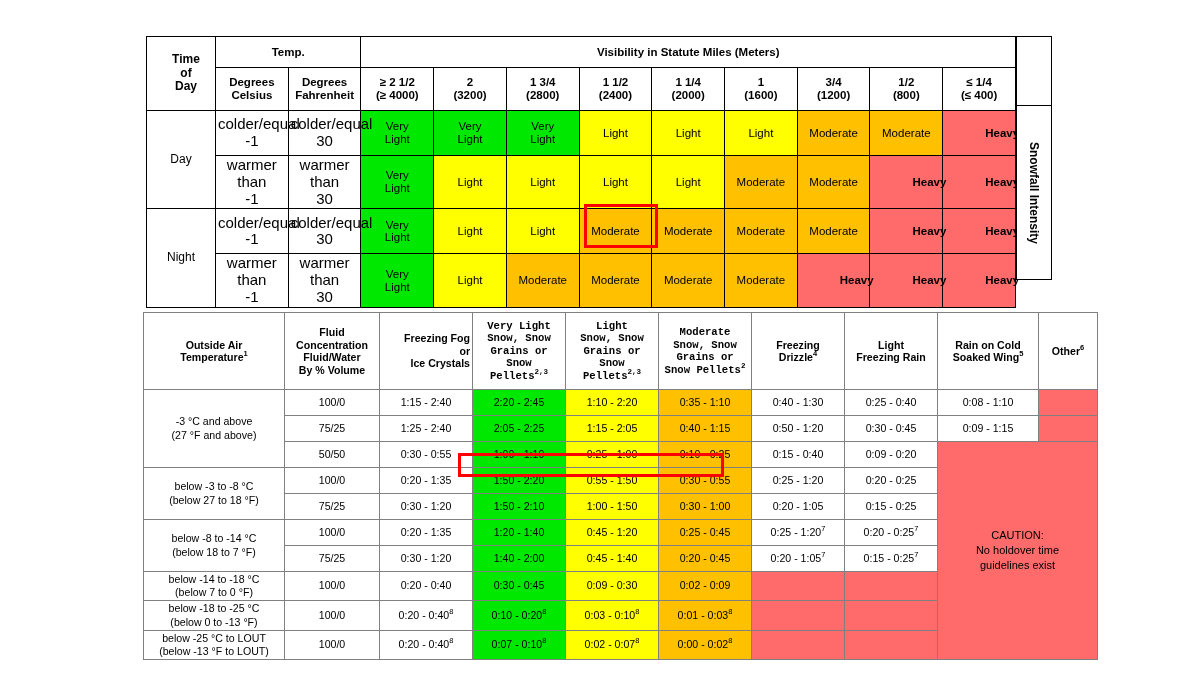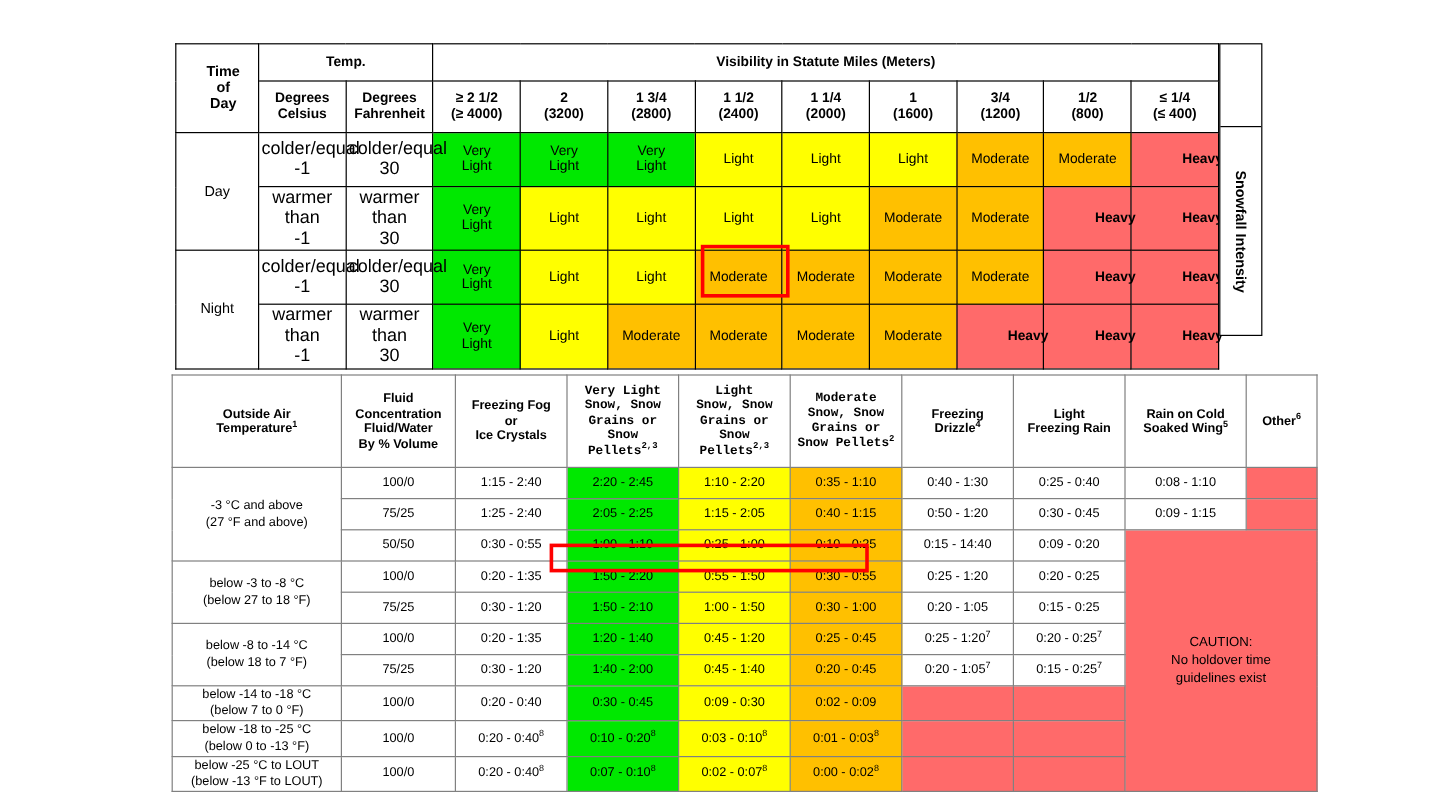--- a/index.html
+++ b/index.html
@@ -82,21 +82,21 @@
   
   #holdover-table{
     position:absolute;left:143px;top:312px;
     width:915px;
     font-size:10.6px;
   }
   #holdover-table td,#holdover-table th{border:1px solid #808080;}
   #holdover-table th{font-weight:bold;font-size:10.6px;line-height:1.18;}
   #holdover-table .oat-col{width:136px;}
   #holdover-table .conc-col{width:90px;border-radius:26px;}
-  #holdover-table .ffog-col{width:88px;}
+  #holdover-table .ffog-col{width:88px;text-align:right;}
   #holdover-table .snow-col{width:88px;font-family:Liberation Mono, monospace;}
   #holdover-table .fd-col{width:88px;}
   #holdover-table .lfr-col{width:88px;}
   #holdover-table .rocw-col{width:96px;}
   #holdover-table .other-col{width:54px;}
   #holdover-table tr.hdr th{height:74px;}
   #holdover-table tr.drow td{height:23px;}
   #holdover-table .oat{font-size:10.6px;line-height:1.25;}
   #holdover-table sup{font-size:7.5px;vertical-align:super;line-height:0;}
   #holdover-table .caution{
@@ -240,21 +240,21 @@
           <td>0:30 - 0:45</td>
           <td>0:09 - 1:15</td>
           <td class="blank-red">&nbsp;</td>
         </tr>
         <tr class="drow">
           <td>50/50</td>
           <td>0:30 - 0:55</td>
           <td class="c-green">1:00 - 1:10</td>
           <td class="c-yellow">0:25 - 1:00</td>
           <td class="c-orange">0:10 - 0:25</td>
-          <td>0:15 - 14:40</td>
+          <td>0:15 - 0:40</td>
           <td>0:09 - 0:20</td>
           <td class="caution" colspan="2" rowspan="8">CAUTION:<br>No holdover time<br>guidelines exist</td>
         </tr>
         <tr class="drow">
           <td class="oat" rowspan="2">below -3 to -8 °C<br>(below 27 to 18 °F)</td>
           <td>100/0</td>
           <td>0:20 - 1:35</td>
           <td class="c-green">1:50 - 2:20</td>
           <td class="c-yellow">0:55 - 1:50</td>
           <td class="c-orange">0:30 - 0:55</td>

